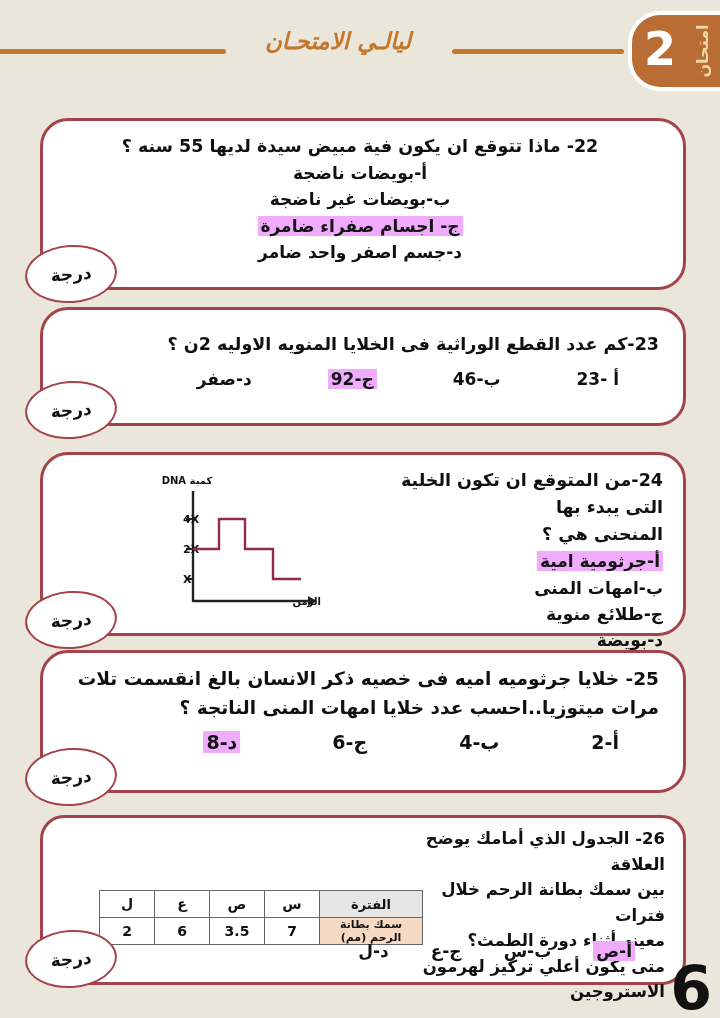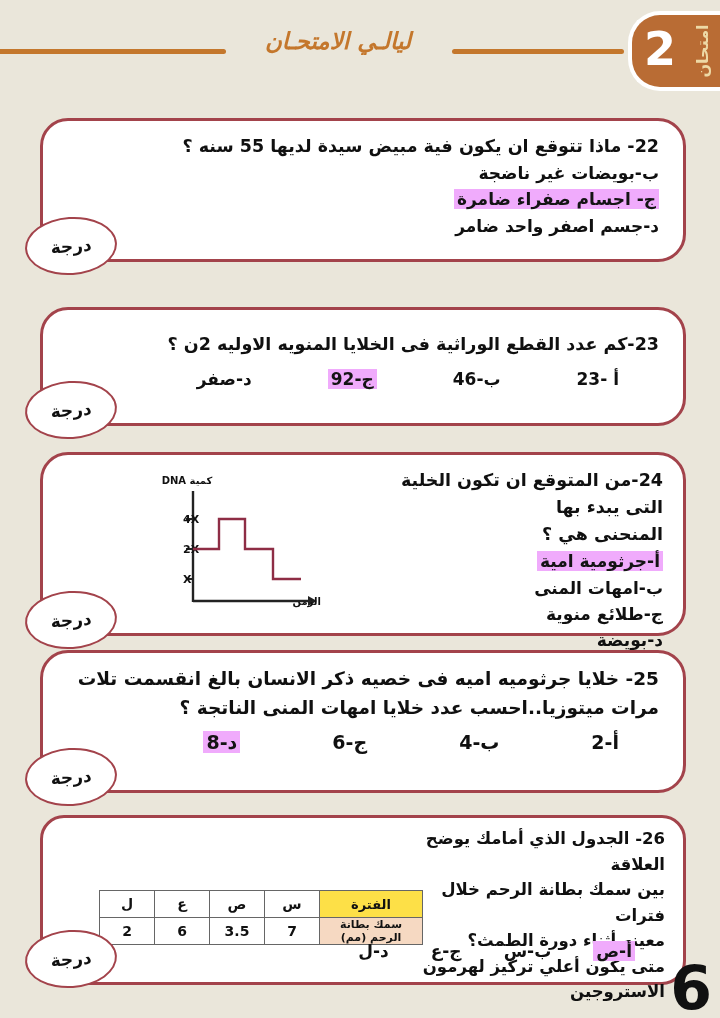--- a/index.html
+++ b/index.html
@@ -17,21 +17,21 @@
        box-sizing:border-box;}
   .tab-num{position:absolute;left:12px;top:50%;transform:translateY(-54%);
            color:#fff;font-size:46px;font-weight:bold;line-height:1;}
   .tab-word{position:absolute;top:0;bottom:0;right:-14px;width:64px;display:flex;align-items:center;
             justify-content:center;transform:rotate(-90deg);color:#edd9a6;font-size:16px;
             font-weight:bold;letter-spacing:1px;}
 
   
   .qbox{position:absolute;left:40px;width:646px;background:#fff;border:3px solid #a3434b;
         border-radius:28px;box-sizing:border-box;}
-  .q22{top:118px;height:144px;}
+  .q22{top:118px;height:172px;text-align:center;}
   .q23{top:307px;height:119px;}
   .q24{top:452px;height:184px;}
   .q25{top:650px;height:143px;}
   .q26{top:815px;height:170px;border-radius:24px;}
 
   .score{position:absolute;left:-18px;width:88px;height:54px;background:#fff;border:2.5px solid #a3434b;
          border-radius:50%;display:flex;align-items:center;justify-content:center;
          font-size:17px;font-weight:bold;color:#111;transform:rotate(-4deg);z-index:3;}
   .q22 .score,.q23 .score,.q24 .score,.q25 .score{bottom:-16px;}
   .q26 .score{bottom:-6px;}
@@ -50,21 +50,21 @@
   .q24-flex{display:flex;direction:rtl;padding:12px 20px 0 10px;}
   .q24-text{width:300px;}
   .chart-wrap{margin-top:4px;margin-right:6px;}
 
   
   .q26-text{position:absolute;top:8px;right:18px;width:270px;}
   .q26-opts{position:absolute;bottom:18px;right:48px;gap:42px;}
   .thick-table{position:absolute;top:72px;left:56px;border-collapse:collapse;direction:rtl;}
   .thick-table td{border:1px solid #666;text-align:center;font-weight:bold;color:#111;
                   height:26px;padding:0 3px;background:#fff;}
-  .thick-table .lblcell{background:#fde047;width:96px;font-size:13px;}
+  .thick-table .lblcell{background:#e5e5e5;width:96px;font-size:13px;}
   .thick-table .lblcell2{background:#f6d9c2;width:96px;font-size:11px;}
   .thick-table .valcell{width:48px;font-size:14px;}
 
   
   .pagenum{position:absolute;right:8px;bottom:0px;font-size:60px;font-weight:bold;color:#111;line-height:1;}
 
   
   .csvg text{font-family:"DejaVu Sans",sans-serif;font-weight:bold;fill:#111;}
 </style>
 </head>
@@ -77,20 +77,21 @@
   <div class="rule rule-right"></div>
 
   <div class="tab">
     <div class="tab-num">2</div>
     <div class="tab-word">امتحان</div>
   </div>
 
   <div class="qbox q22">
     <div class="pad">
       <div class="qtext">22- ماذا تتوقع ان يكون فية مبيض سيدة لديها 55 سنه ؟</div>
+      <div class="opt">أ-بويضات ناضجة</div>
       <div class="opt">ب-بويضات غير ناضجة</div>
       <div class="opt"><span class="hl">ج- اجسام صفراء ضامرة</span></div>
       <div class="opt">د-جسم اصفر واحد ضامر</div>
     </div>
     <div class="score">درجة</div>
   </div>
 
   <div class="qbox q23">
     <div class="pad">
       <div class="qtext">23-كم عدد القطع الوراثية فى الخلايا المنويه الاوليه 2ن ؟</div>

